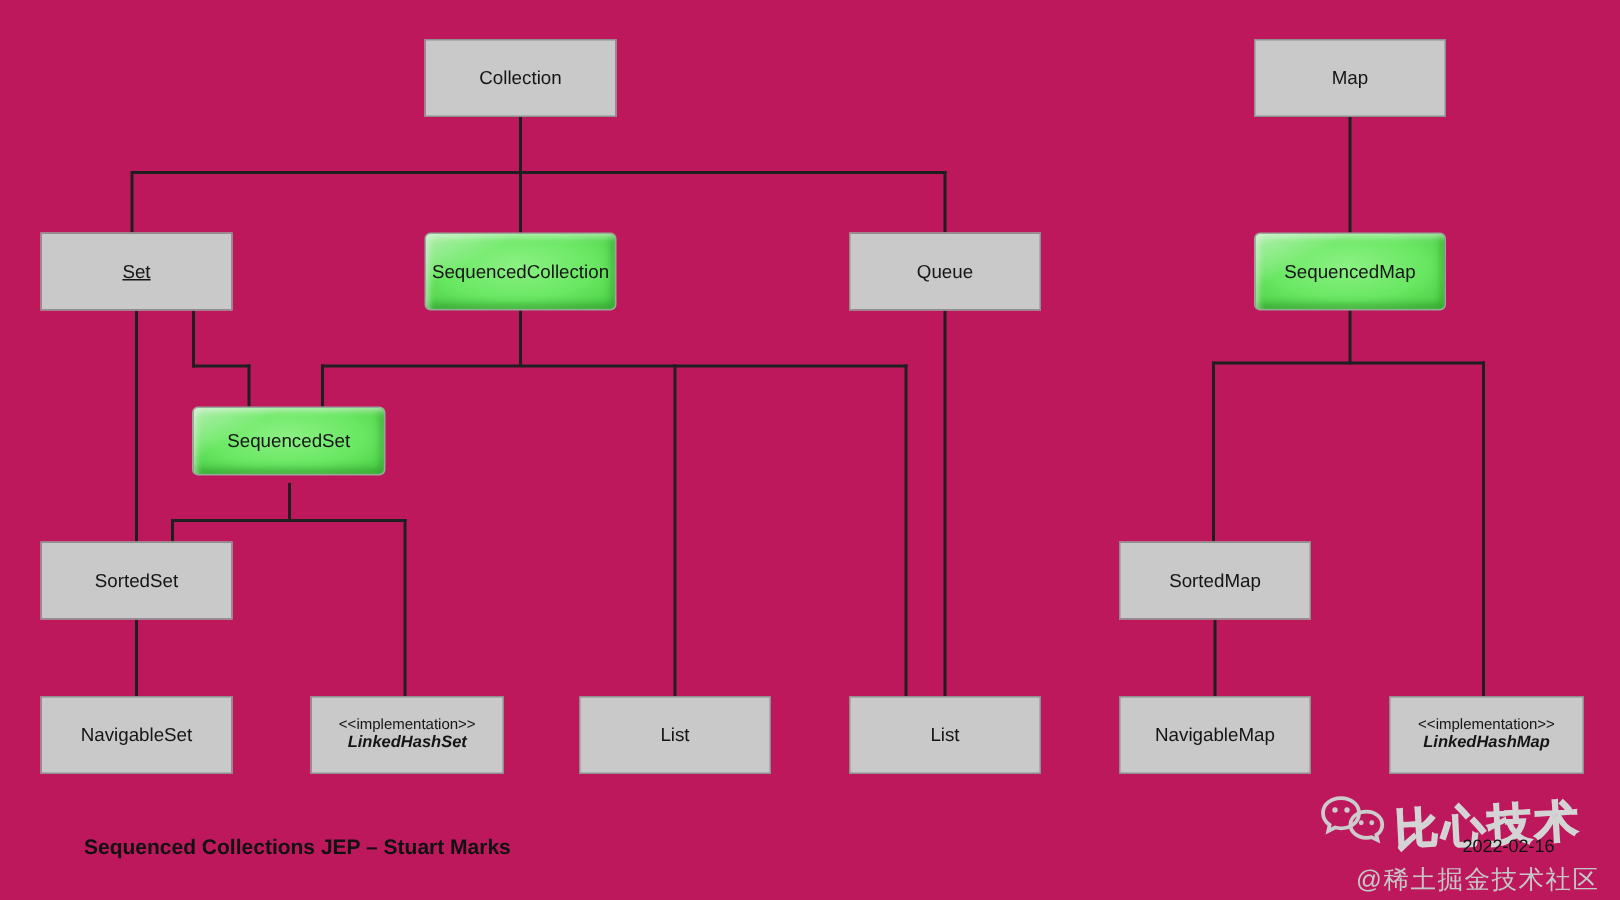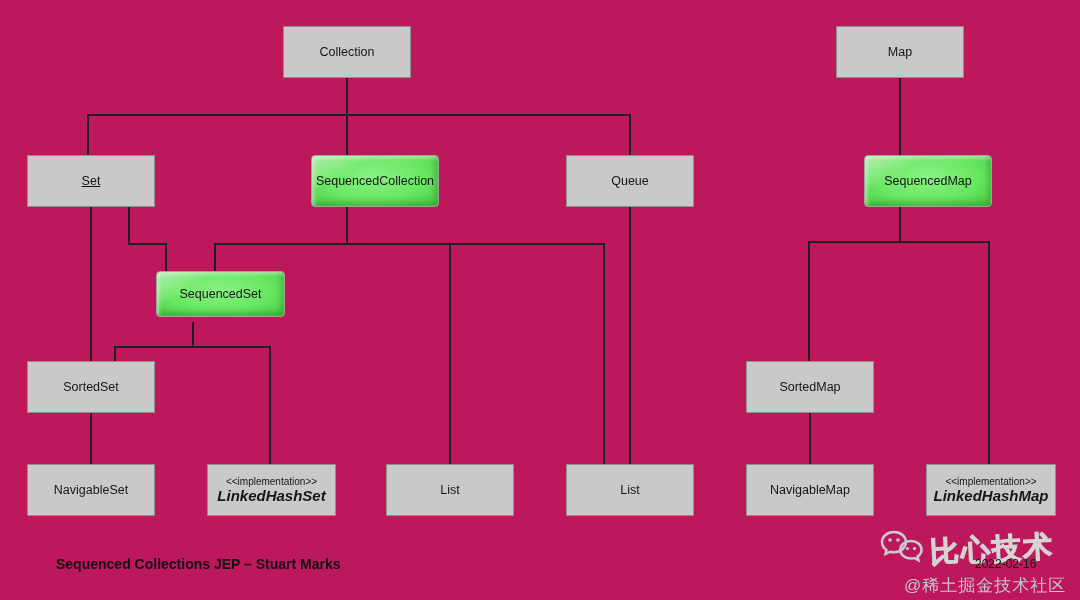--- a/index.html
+++ b/index.html
@@ -15,24 +15,23 @@
     font-size:12.5px;line-height:1.15;text-align:center;color:#151515;
   }
   .node.green{
     background:
       linear-gradient(150deg, rgba(255,255,255,.55) 0%, rgba(255,255,255,0) 30%),
       radial-gradient(ellipse at 48% 42%, #8bf184 0%, #6ae763 55%, #47cc41 100%);
     border:1px solid #98a898;border-radius:4px;
     box-shadow:
       inset 2px 2px 4px rgba(255,255,255,.55),
       inset -2px -3px 6px rgba(20,110,20,.45);
-    margin-left: 28px;
   }
   .node .stereotype{font-size:10px;display:block;}
-  .node .impl-name{font-size:15px;font-style:italic;font-weight:bold;display:block;}
+  .node .impl-name{font-size:11px;font-style:italic;font-weight:bold;display:block;}
   
   .edge{position:absolute;background:#1f1f1f;}
   .edge.h{height:2px;}
   .edge.v{width:2px;}
   
   .footer-note{position:absolute;left:56px;top:556px;font-size:14px;color:#111;z-index:3;font-weight:bold;}
   .footer-date{position:absolute;left:975px;top:557px;font-size:12px;color:#111;z-index:3;}
   
   .watermark{position:absolute;left:880px;top:528px;z-index:2;color:#c9c9c9;}
   .wm-row{display:flex;align-items:center;}

